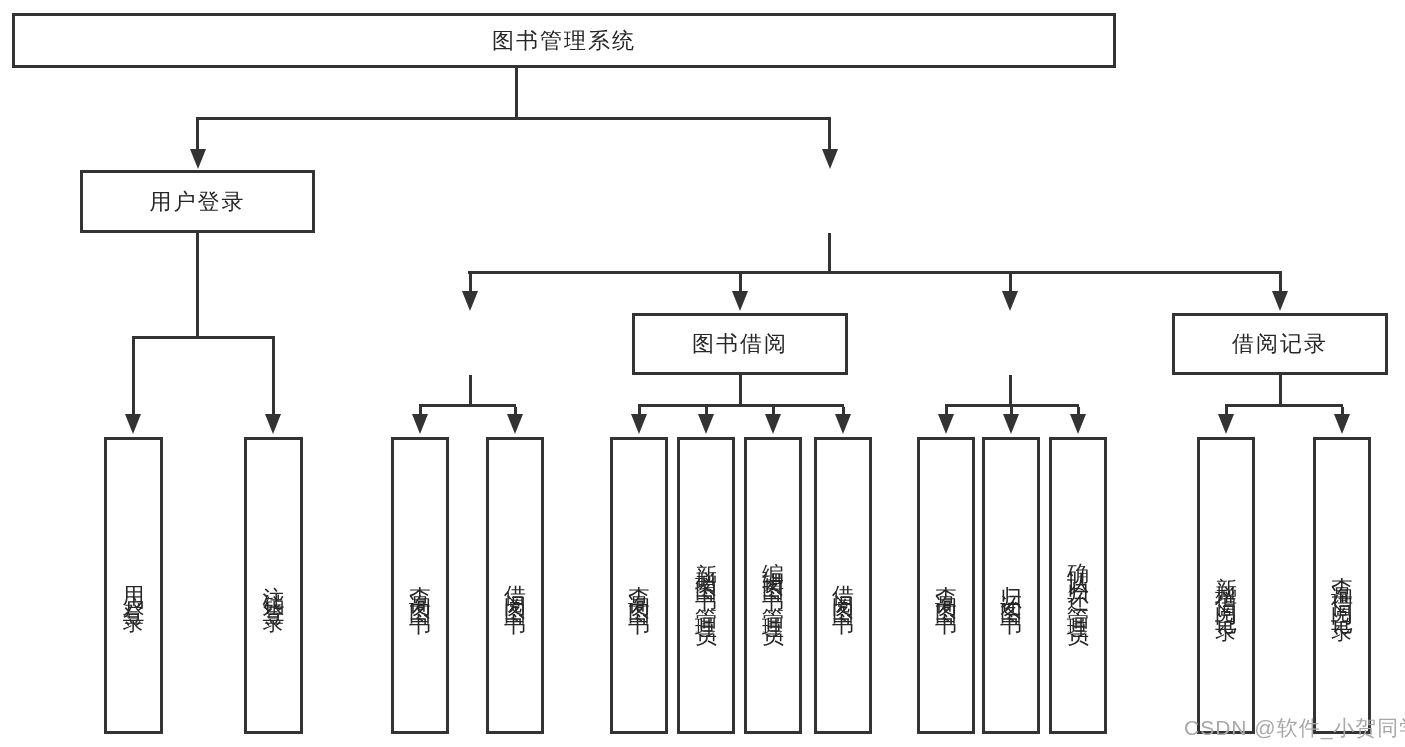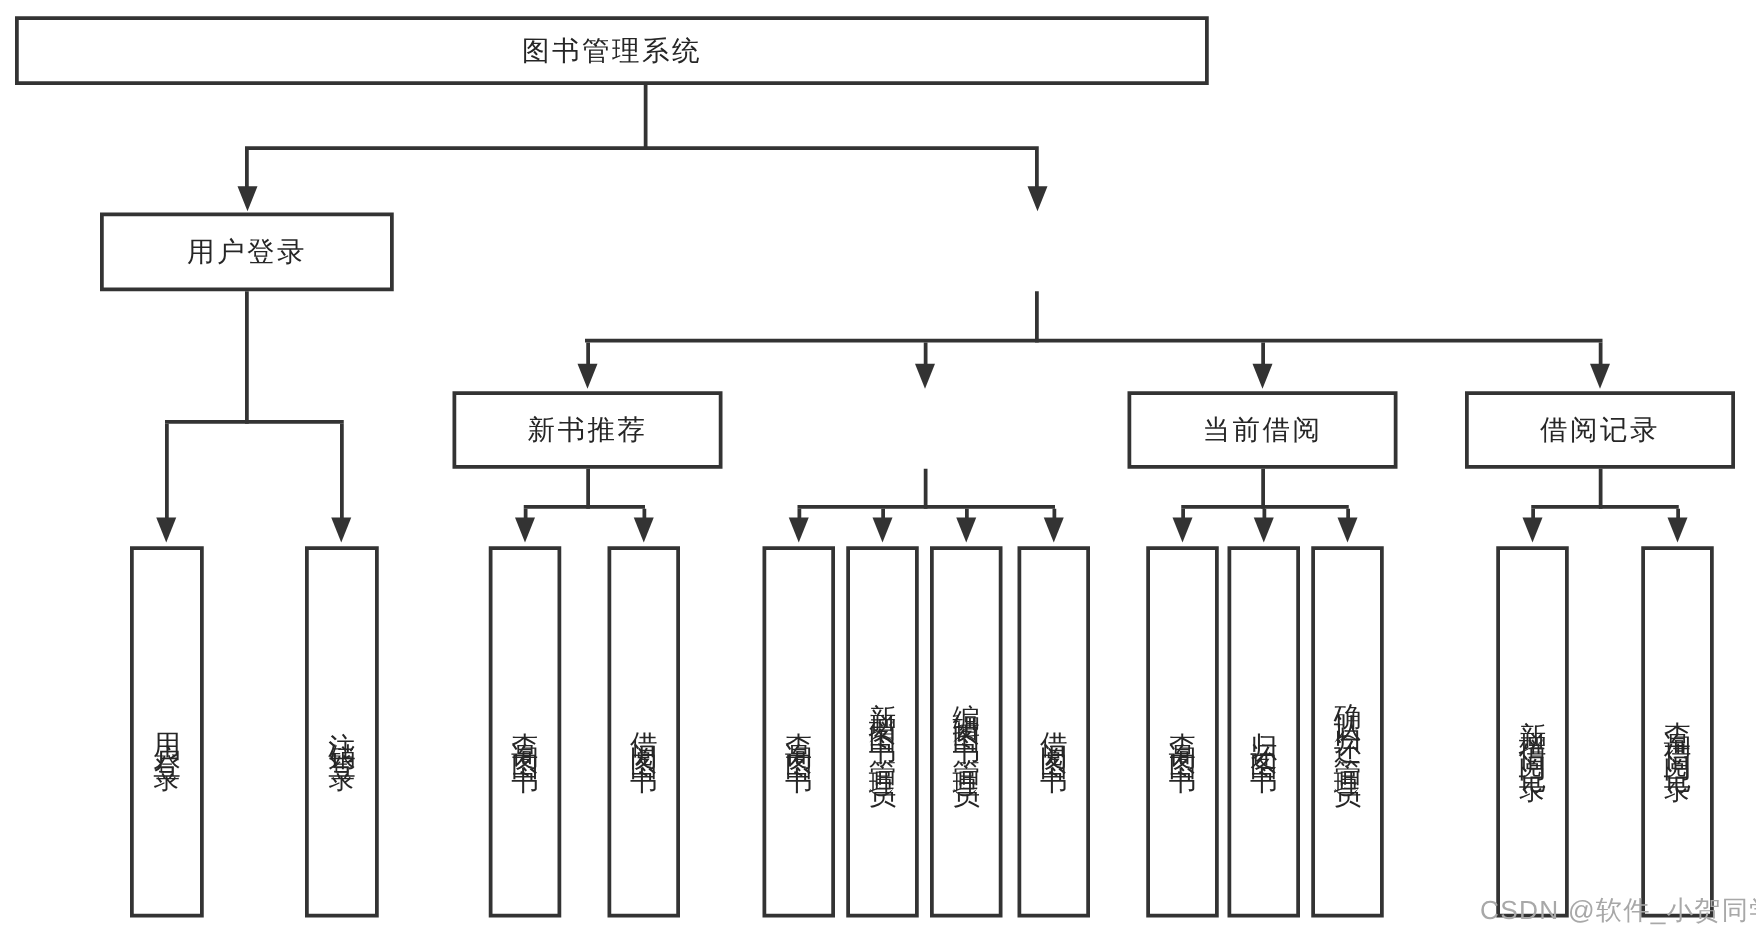--- a/index.html
+++ b/index.html
@@ -51,21 +51,21 @@
     letter-spacing:1px;
     white-space:nowrap;
     z-index:10;
   }
 </style>
 </head>
 <body>
 
 <div class="canvas">
 
-  <div class="node" style="left:12px;top:13px;width:955px;height:55px;">图书管理系统</div>
+  <div class="node" style="left:12px;top:13px;width:1104px;height:55px;">图书管理系统</div>
 
   <div class="vline" style="left:515px;top:68px;height:52px;"></div>
   <div class="hline" style="left:196px;top:117px;width:635px;"></div>
   <div class="vline" style="left:196px;top:120px;height:31px;"></div>
   <div class="arrow" style="left:190px;top:149px;"></div>
   <div class="vline" style="left:828px;top:120px;height:31px;"></div>
   <div class="arrow" style="left:822px;top:149px;"></div>
 
   <div class="node" style="left:80px;top:170px;width:235px;height:63px;">用户登录</div>
 
@@ -80,22 +80,21 @@
   <div class="hline" style="left:468px;top:271px;width:814px;"></div>
   <div class="vline" style="left:468.5px;top:274px;height:19px;"></div>
   <div class="arrow" style="left:462px;top:291px;"></div>
   <div class="vline" style="left:738.5px;top:274px;height:19px;"></div>
   <div class="arrow" style="left:732px;top:291px;"></div>
   <div class="vline" style="left:1008.5px;top:274px;height:19px;"></div>
   <div class="arrow" style="left:1002px;top:291px;"></div>
   <div class="vline" style="left:1278.5px;top:274px;height:19px;"></div>
   <div class="arrow" style="left:1272px;top:291px;"></div>
 
-  <div class="node" style="left:362px;top:313px;width:216px;height:62px;">新书推荐</div>
-  <div class="node" style="left:902px;top:313px;width:216px;height:62px;">当前借阅</div>
+  <div class="node" style="left:632px;top:313px;width:216px;height:62px;">图书借阅</div>
   <div class="node" style="left:1172px;top:313px;width:216px;height:62px;">借阅记录</div>
 
   <div class="vline" style="left:468.5px;top:375px;height:32px;"></div>
   <div class="hline" style="left:419px;top:404px;width:97px;"></div>
   <div class="vline" style="left:418.5px;top:407px;height:9px;"></div>
   <div class="arrow" style="left:412px;top:414px;"></div>
   <div class="vline" style="left:513.5px;top:407px;height:9px;"></div>
   <div class="arrow" style="left:507px;top:414px;"></div>
 
   <div class="vline" style="left:738.5px;top:375px;height:32px;"></div>

